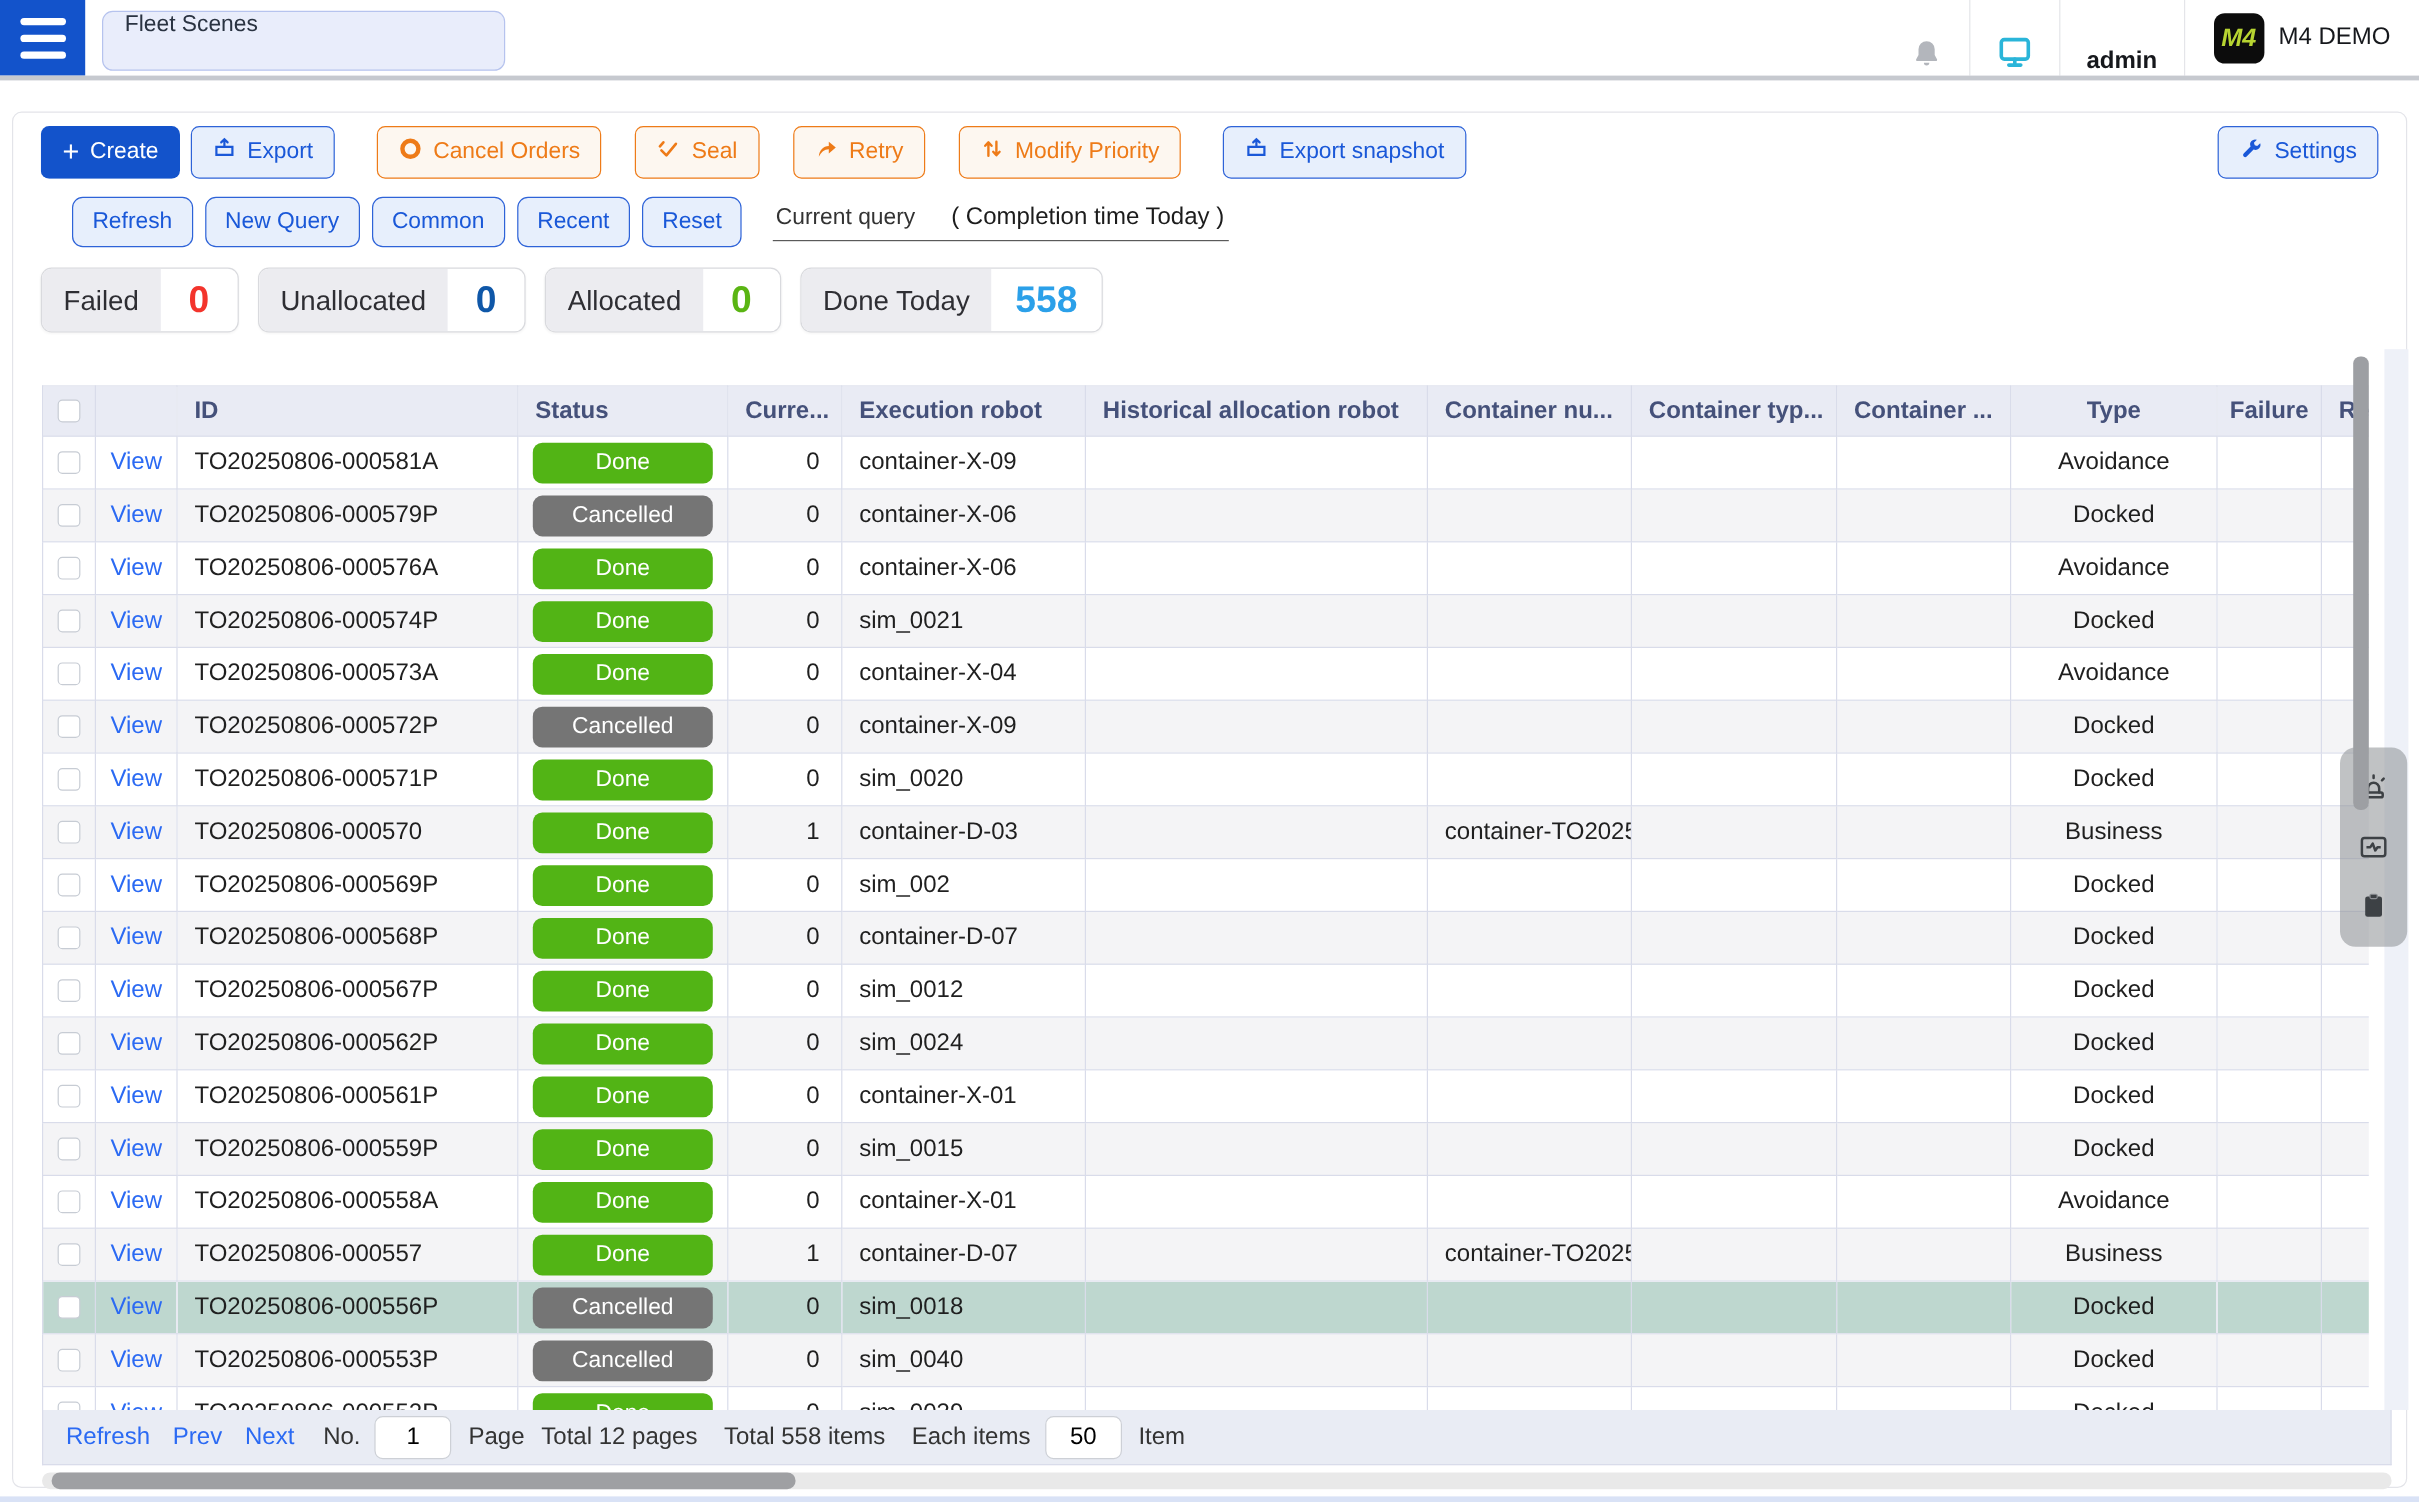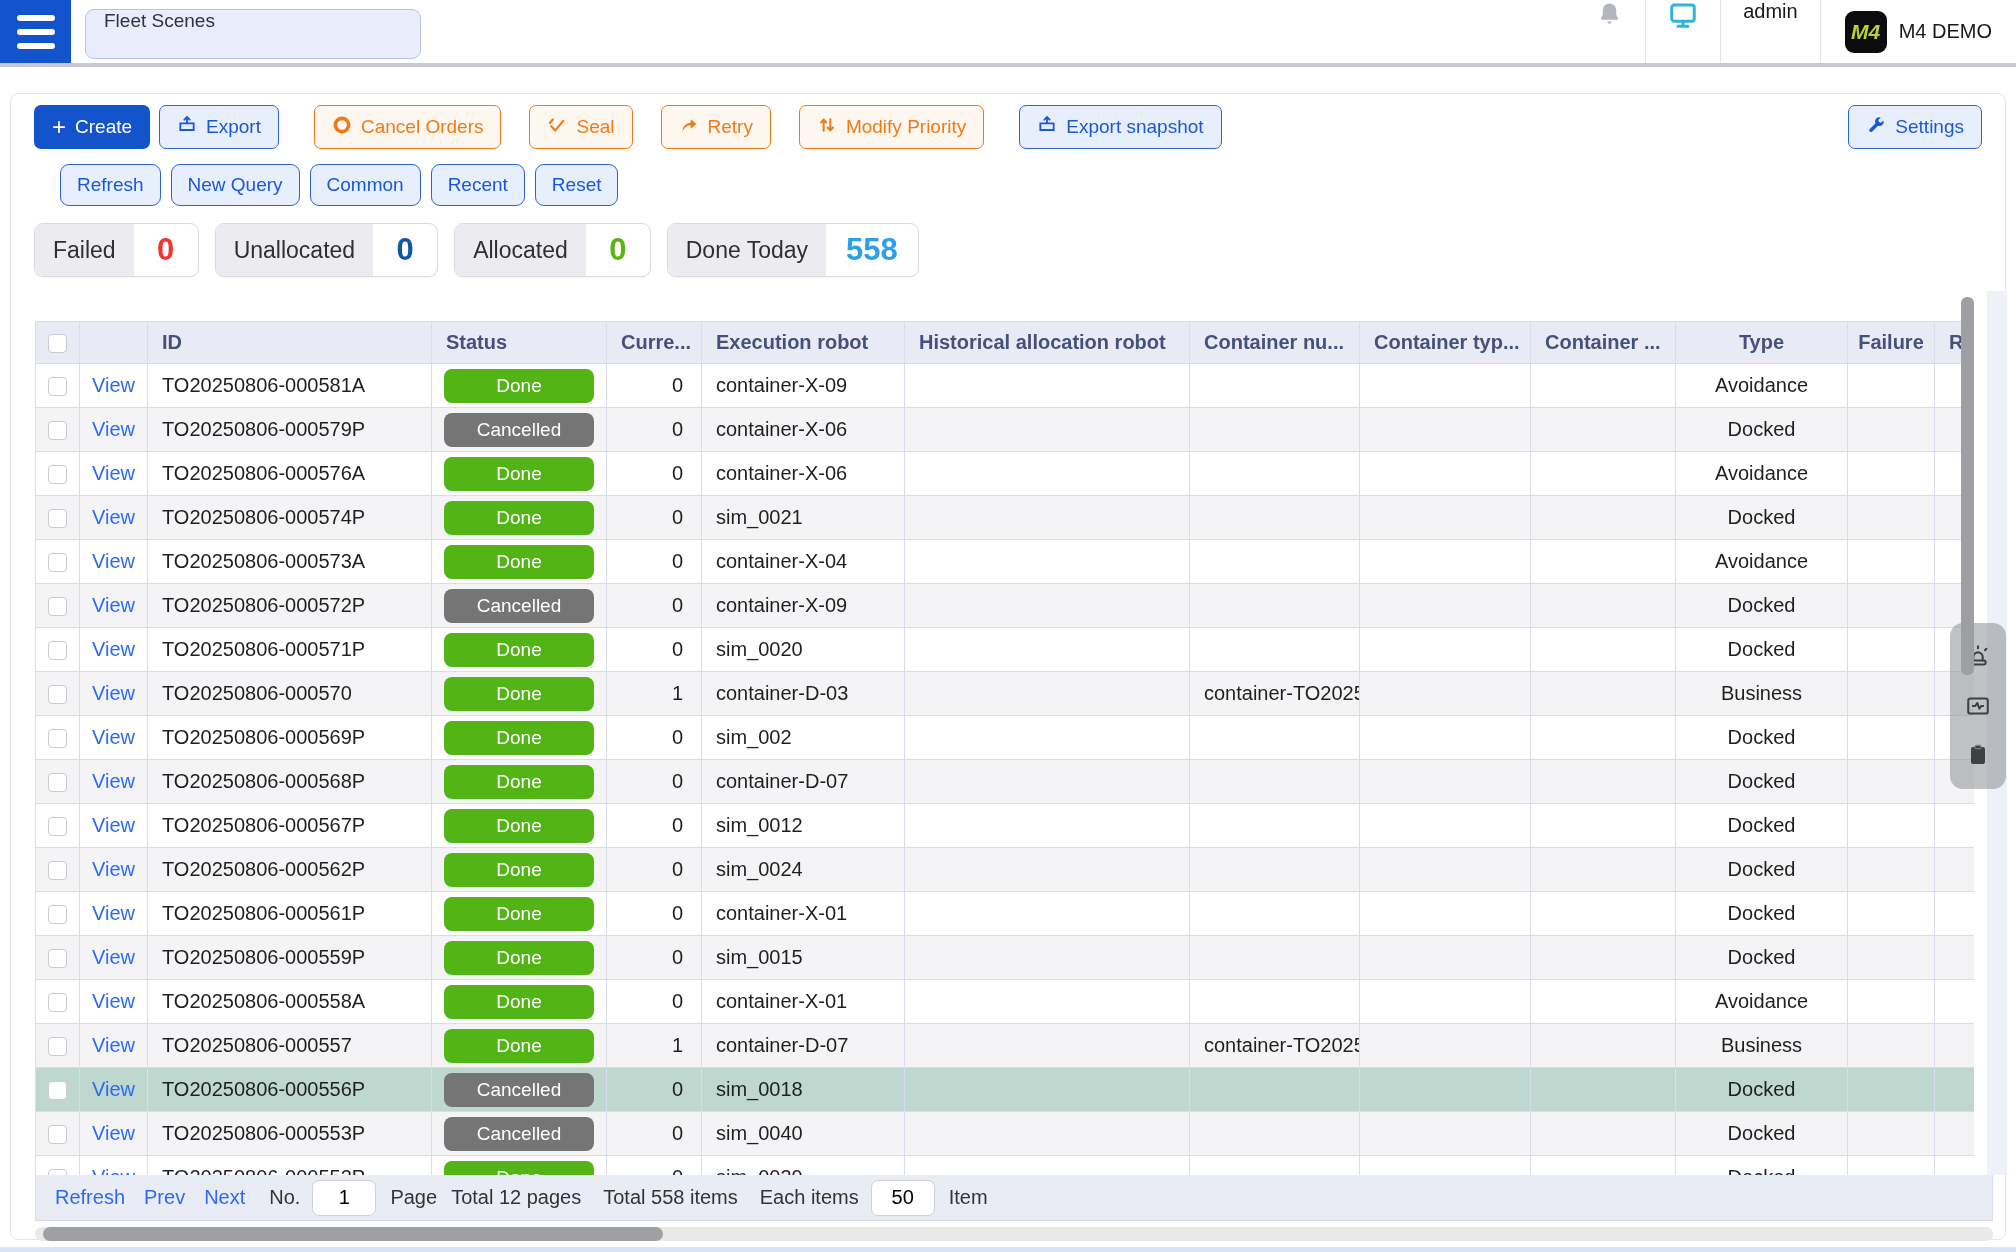--- a/index.html
+++ b/index.html
@@ -11,21 +11,21 @@
   .topbar-strip { position:absolute; left:0; top:63px; width:2016px; height:4px; background:#c6c9cf; }
   .hamburger { position:absolute; left:0; top:0; width:71px; height:63px; background:#1353cb;
     display:flex; flex-direction:column; justify-content:center; align-items:center; gap:8px; cursor:pointer; }
   .hamburger i { display:block; width:38px; height:6px; background:#fff; border-radius:3px; }
   .tab { position:absolute; display:flex; padding-left:18px; font-size:19px; cursor:pointer; }
   .tab-inactive { left:85px; top:9px; width:336px; height:50px; background:#e9edfb;
     border:1px solid #b6c3ee; border-radius:9px; color:#2a3342; }
   .tab-active { left:433px; top:5px; width:331px; height:58px; background:#1353cb;
     border-radius:9px 9px 0 0; color:#fff; box-shadow:2px 0 4px rgba(0,0,40,.25); }
   .topbar-right { position:absolute; right:0; top:0; height:63px; display:flex; align-items:center; }
-  .tb-cell { height:63px; display:flex; align-items:flex-start; justify-content:center; padding:0 22px; }
+  .tb-cell { height:63px; display:flex; align-items:flex-end; justify-content:center; padding:0 22px;font-weight:bold; }
   .tb-divider { width:1px; height:63px; background:#e4e5e9; }
   .admin-label { font-size:20px; color:#16181c; }
   .brand-wrap { display:flex; align-items:center; gap:12px; padding:0 24px; }
   .m4-logo { width:42px; height:42px; background:#0c0c0c; border-radius:9px; display:flex;
     align-items:center; justify-content:center; color:#b7d431; font-weight:bold; font-style:italic; font-size:21px; }
   .brand-name { font-size:20px; color:#16181c; }
 
   
   .panel { position:absolute; left:10px; top:93px; width:1996px; height:1147px;
     background:#fff; border:1px solid #e3e4e9; border-radius:8px; }
@@ -225,20 +225,24 @@
       </button>
     <button class="filter-btn">
         <span>Common</span>
       </button>
     <button class="filter-btn">
         <span>Recent</span>
       </button>
     <button class="filter-btn">
         <span>Reset</span>
       </button>
+    <div class="query-wrap">
+      <span class="query-label">Current query</span>
+      <span class="query-value">( Completion time Today )</span>
+    </div>
   </div>
 
   <div class="statsrow">
     <div class="stat-card">
       <div class="stat-label">Failed</div>
       <div class="stat-value" style="color: rgb(243, 52, 44);">0</div>
     </div>
     <div class="stat-card">
       <div class="stat-label">Unallocated</div>
       <div class="stat-value" style="color: rgb(15, 87, 168);">0</div>

